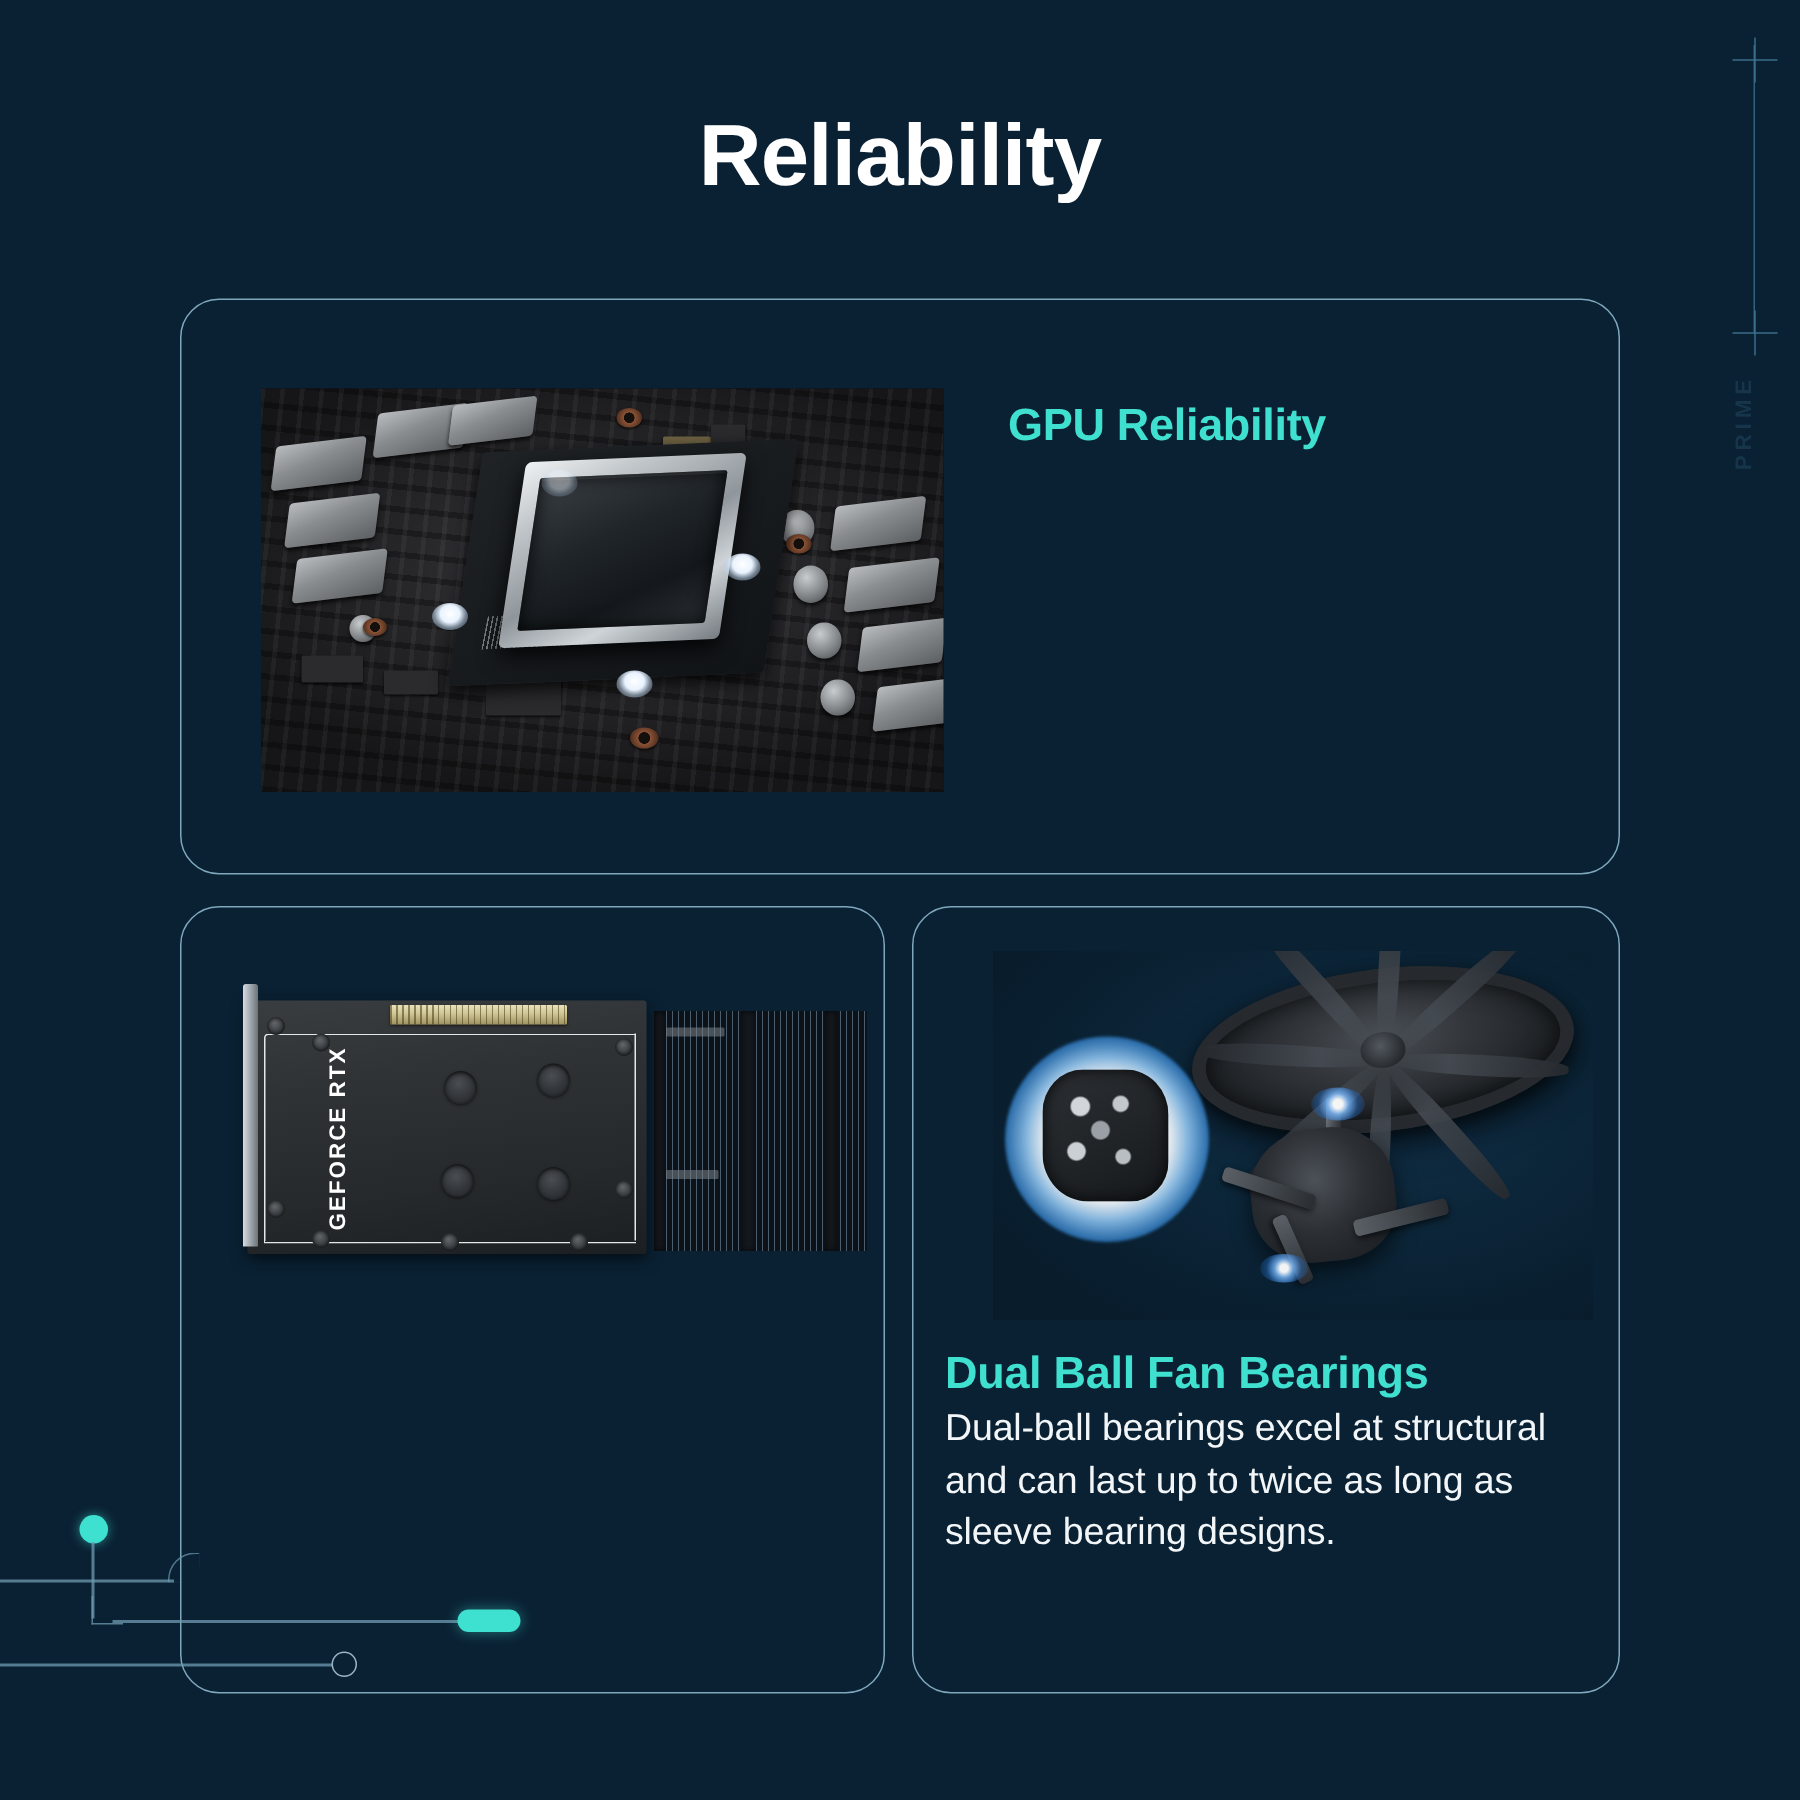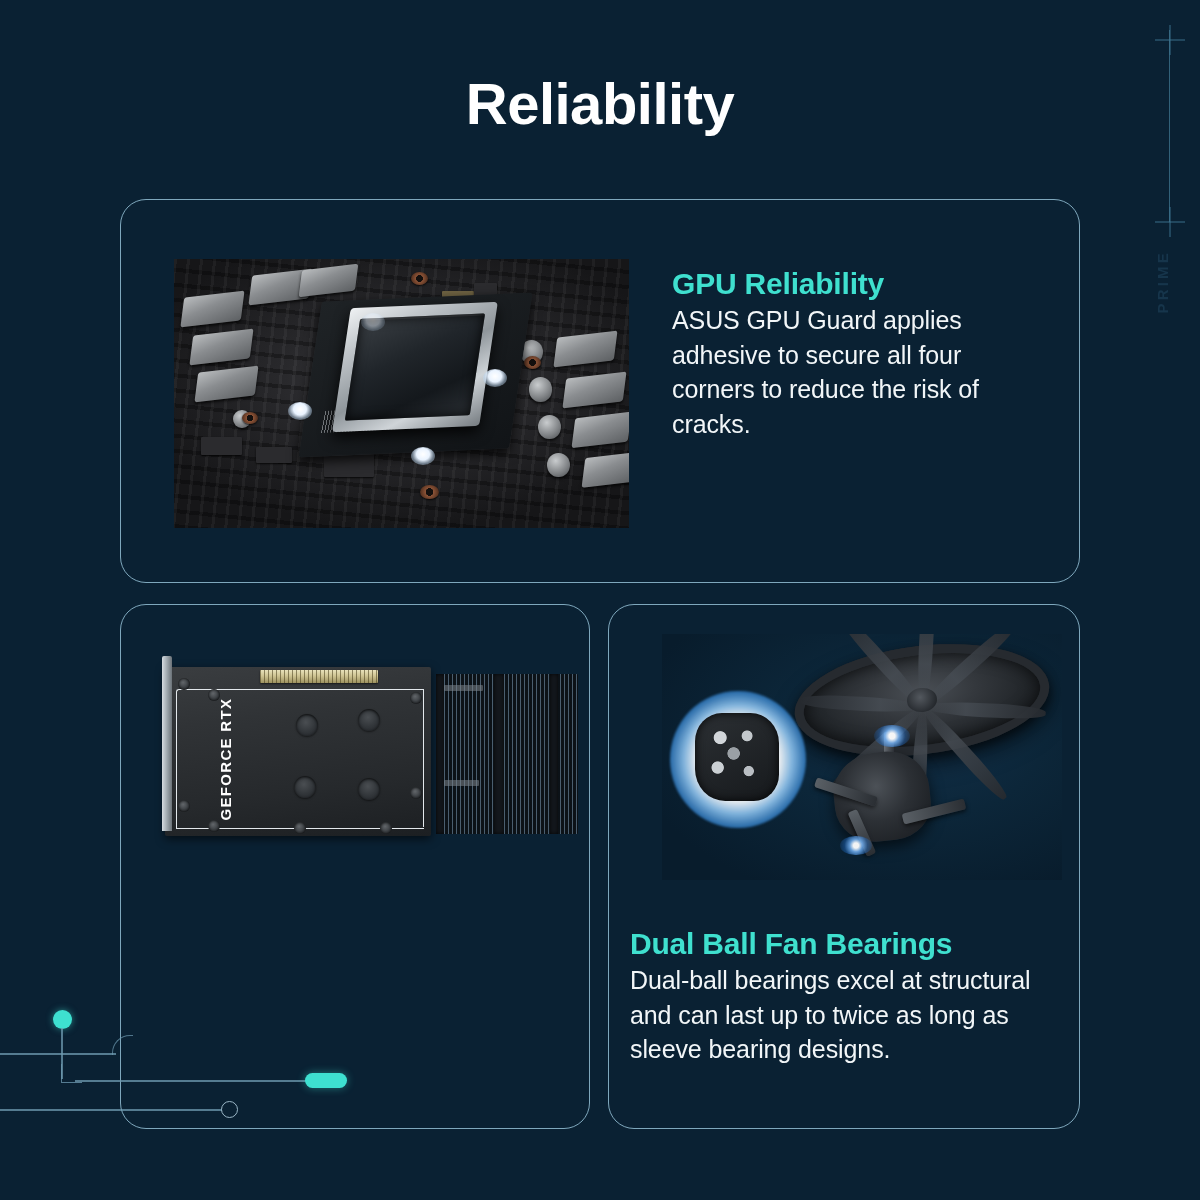--- a/index.html
+++ b/index.html
@@ -37,21 +37,21 @@
     color:#3fe0cf;font-weight:bold;
     font-size:30px;line-height:1.18;margin:0 0 2px 0;
     letter-spacing:-0.2px;
   }
   .c-body{
     color:#f2f6f8;font-size:25px;line-height:1.38;
     margin:0;letter-spacing:-0.1px;font-weight:normal;
   }
   #gpu-text{position:absolute;left:672px;top:266px;width:336px;}
   #bp-text{position:absolute;left:148px;top:898px;width:432px;}
-  #bb-text{position:absolute;left:630px;top:898px;width:442px;margin-top:28px;}
+  #bb-text{position:absolute;left:630px;top:898px;width:442px;}
 
   
   .photo{position:absolute;overflow:hidden;background:#0b0b0d;}
   #photo-gpu{left:174px;top:259px;width:455px;height:269px;}
   #photo-backplate{left:152px;top:636px;width:430px;height:222px;background:#0a2133;}
   #photo-bearings{left:662px;top:634px;width:400px;height:246px;background:#0a2133;}
 
   
   .pcb{
     position:absolute;inset:0;
@@ -332,21 +332,20 @@
     </div>
 
     <div class="glow-dot" style="left:25%;top:53%;"></div>
     <div class="glow-dot" style="left:68%;top:41%;"></div>
     <div class="glow-dot" style="left:52%;top:70%;"></div>
     <div class="glow-dot" style="left:41%;top:20%;opacity:.45;"></div>
   </div>
 
   <div id="gpu-text">
     <div class="c-head">GPU Reliability</div>
-    <div class="c-body">ASUS GPU Guard applies adhesive to secure all four corners to reduce the risk of cracks.</div>
   </div>
 
   <div class="card" id="card-backplate"></div>
 
   <div class="photo" id="photo-backplate">
     <div class="bp-bg"></div>
     <div class="bp-fins"></div>
     <div class="bp-fin-block" style="left:66%;top:17%;width:1.8%;height:72%;"></div>
     <div class="bp-fin-block" style="left:79.5%;top:17%;width:2.4%;height:72%;"></div>
     <div class="bp-fin-block" style="left:92.5%;top:17%;width:2%;height:72%;"></div>

